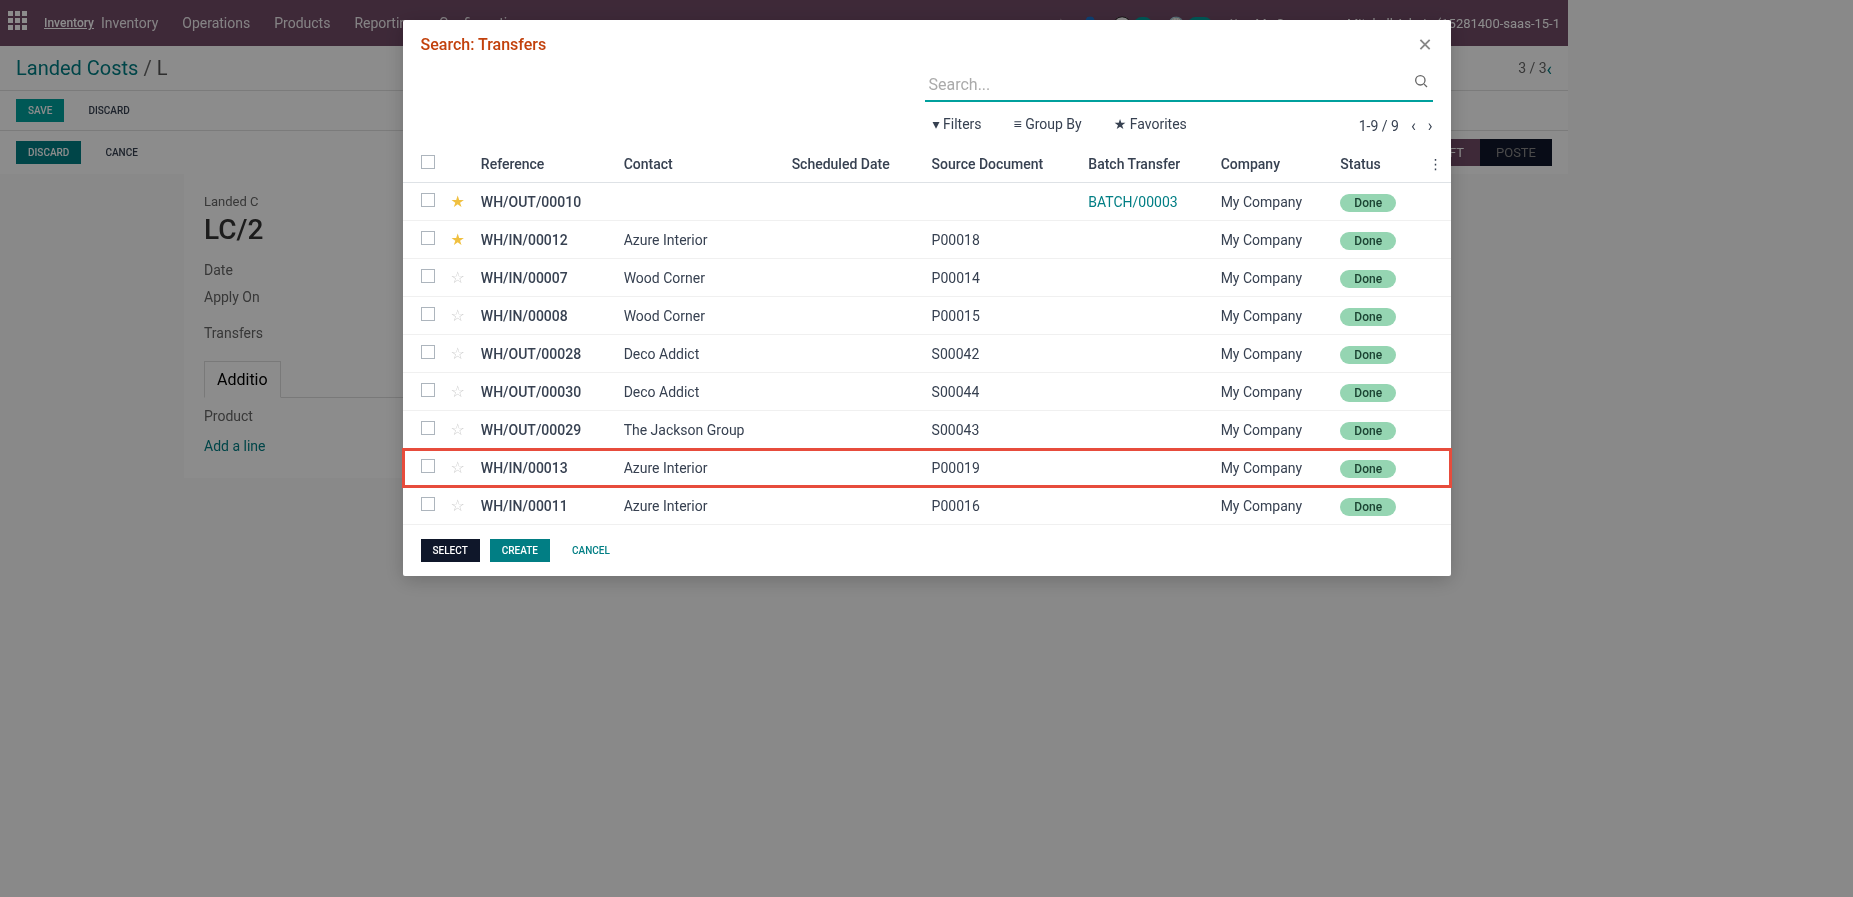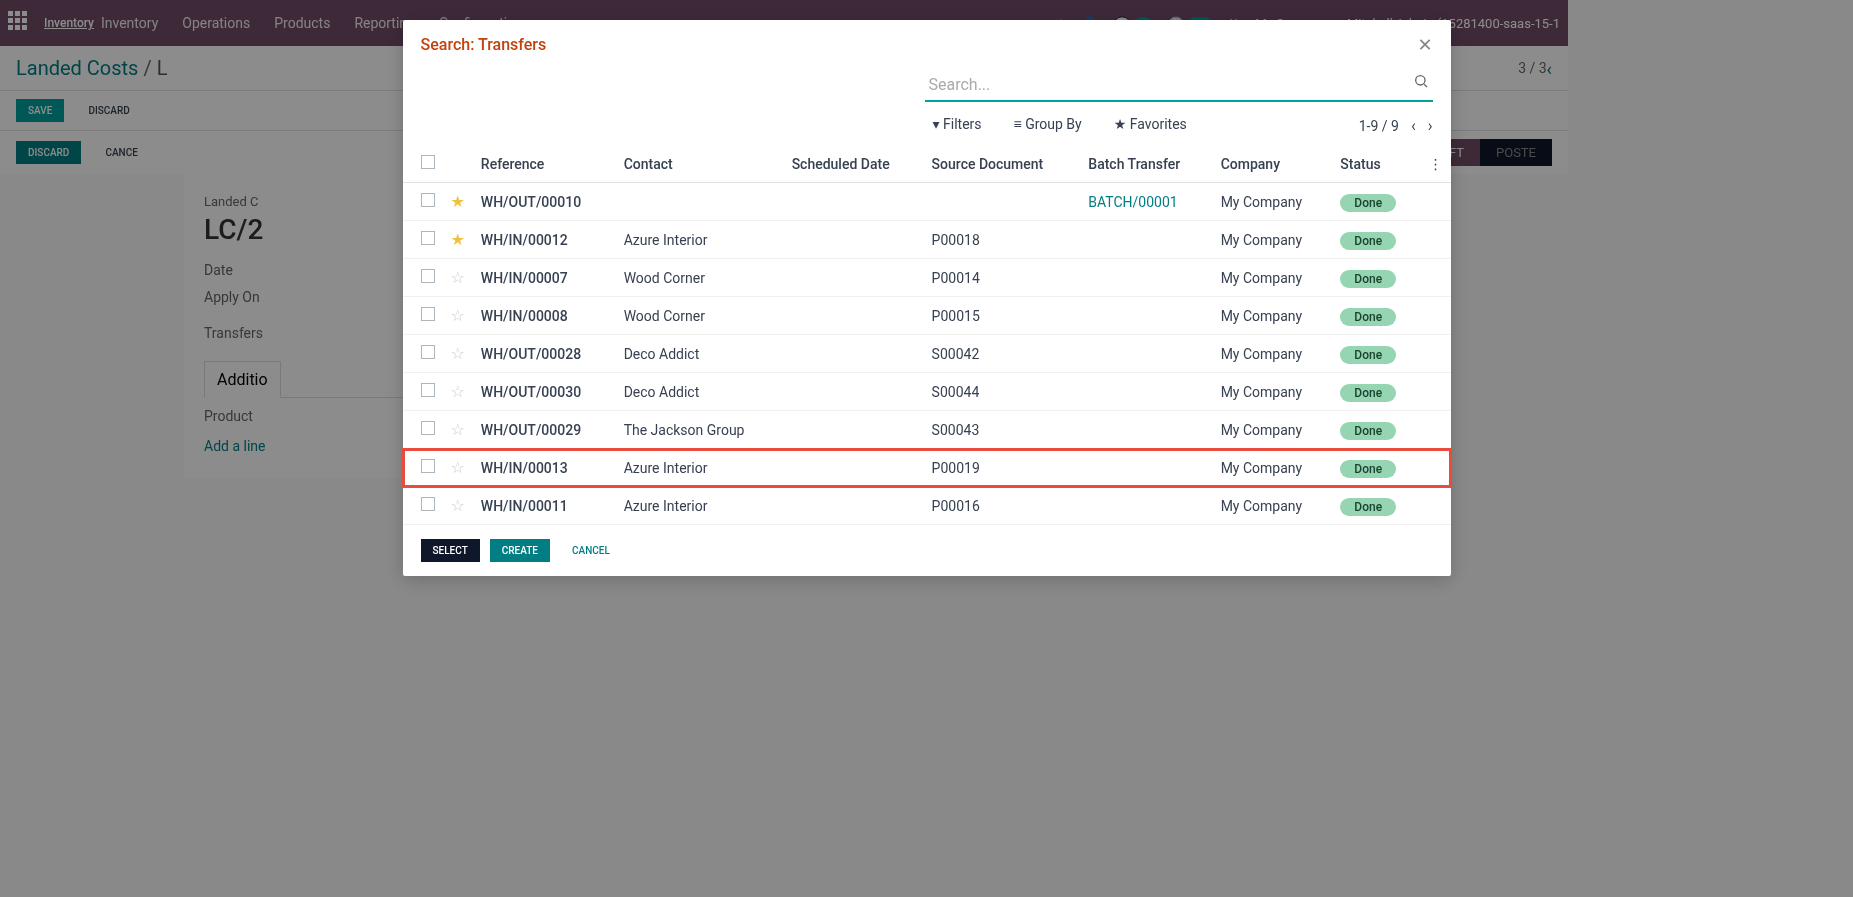--- a/index.html
+++ b/index.html
@@ -222,21 +222,21 @@
         </tr>
       </thead>
       <tbody id="modal-tbody">
           <tr>
     <td><span class="chk"></span></td>
     <td><span class="star filled">★</span></td>
     <td style="font-weight:500">WH/OUT/00010</td>
     <td></td>
     <td></td>
     <td></td>
-    <td><span class="link">BATCH/00001</span></td>
+    <td><span class="link">BATCH/00003</span></td>
     <td>My Company</td>
     <td><span class="badge-done">Done</span></td>
     <td class="more-col"></td>
   </tr>
           <tr>
     <td><span class="chk"></span></td>
     <td><span class="star filled">★</span></td>
     <td style="font-weight:500">WH/IN/00012</td>
     <td>Azure Interior</td>
     <td></td>

